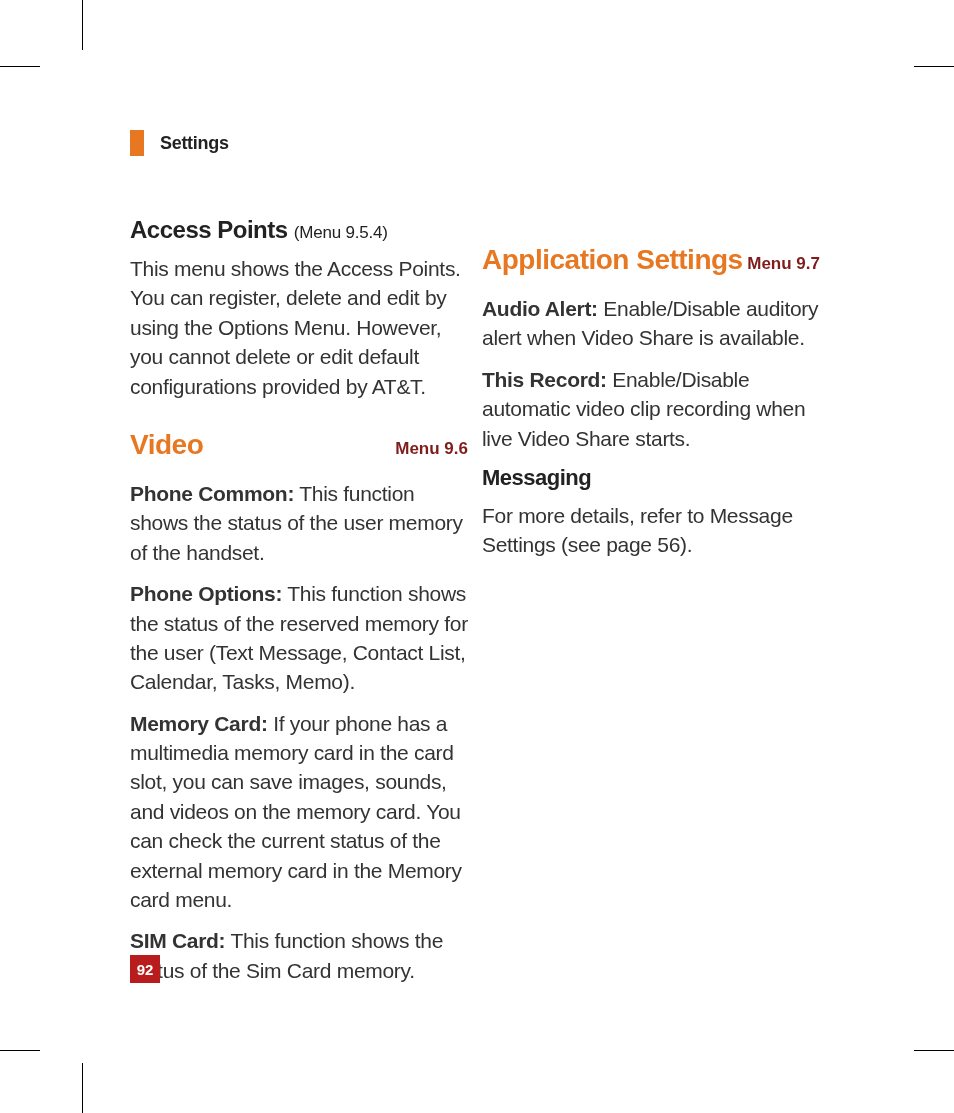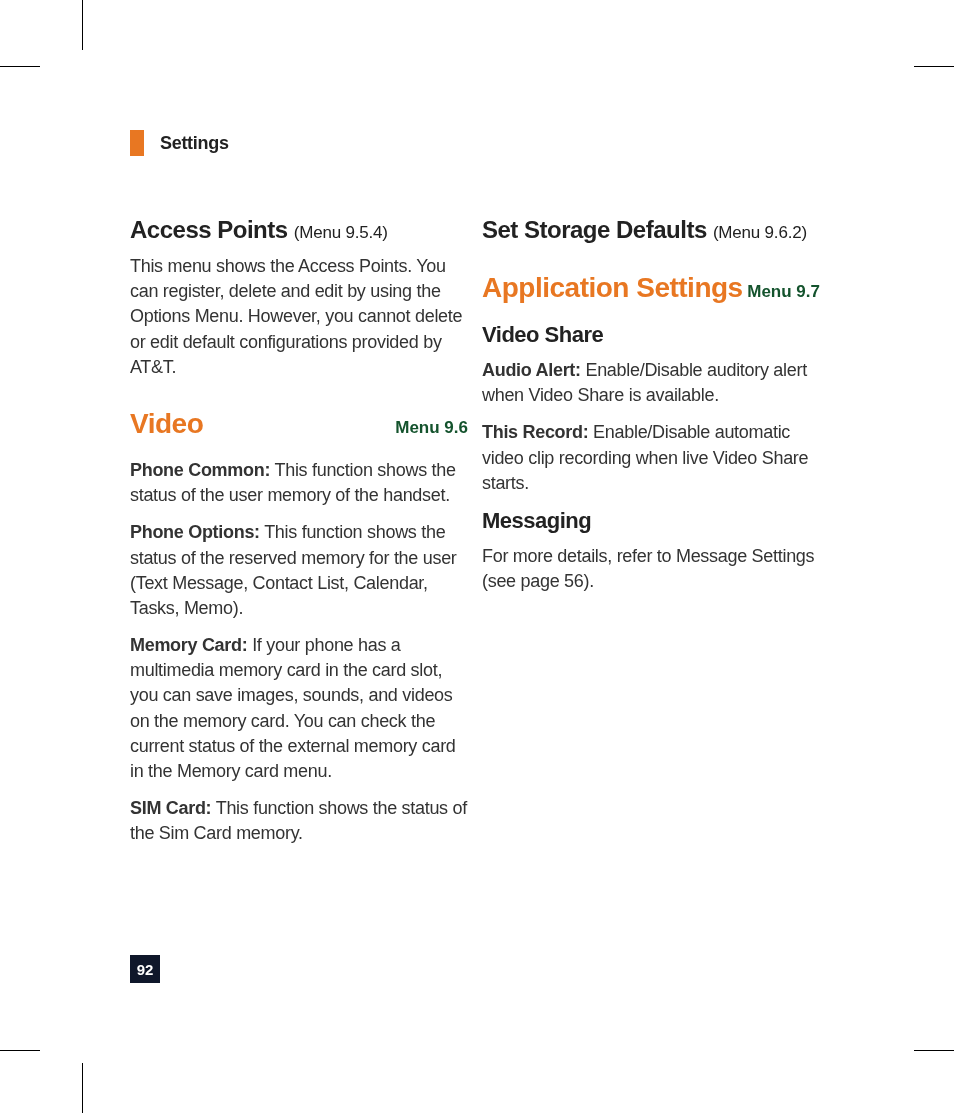--- a/index.html
+++ b/index.html
@@ -71,27 +71,27 @@
     margin-bottom: 18px;
   }
   .h-section {
     color: #E87722;
     font-weight: 700;
     font-size: 28px;
     font-stretch: condensed;
     letter-spacing: -0.5px;
   }
   .h-section-menu {
-    color: #14532d;
+    color: #7f1d1d;
     font-weight: 700;
     font-size: 17px;
     font-stretch: condensed;
   }
   p {
-    font-size: 18px;
+    font-size: 21px;
     line-height: 1.4;
     letter-spacing: -0.3px;
     font-stretch: condensed;
     margin-bottom: 12px;
     color: #333;
   }
   p .label {
     font-weight: 700;
     margin-top: 31px;
   }
@@ -104,21 +104,21 @@
     margin-bottom: 10px;
   }
   sup { font-size: 0.7em; }
 
   .pagenum {
     position: absolute;
     left: 130px;
     top: 955px;
     width: 30px;
     height: 28px;
-    background: #0f172a;
+    background: #b91c1c;
     color: #fff;
     font-weight: 700;
     font-size: 15px;
     display: flex;
     align-items: center;
     justify-content: center;
     font-stretch: condensed;
   }
 </style>
 </head>
@@ -152,31 +152,26 @@
       </div>
 
 
       <p><span class="label">Phone Common:</span><span> This function shows the status of the user memory of the handset.</span></p>
       <p><span class="label">Phone Options:</span><span> This function shows the status of the reserved memory for the user (Text Message, Contact List, Calendar, Tasks, Memo).</span></p>
       <p><span class="label">Memory Card:</span><span> If your phone has a multimedia memory card in the card slot, you can save images, sounds, and videos on the memory card. You can check the current status of the external memory card in the Memory card menu.</span></p>
       <p><span class="label">SIM Card:</span><span> This function shows the status of the Sim Card memory.</span></p>
     </div>
 
     <div class="col">
-      <div class="h-sub">
-        <span>Set Storage Defaults</span>
-        <span class="menuref">(Menu 9.6.2)</span>
-      </div>
 
       <div class="h-section-row">
         <span class="h-section">Application Settings</span>
         <span class="h-section-menu">Menu 9.7</span>
       </div>
 
-      <div class="h-sub3">Video Share</div>
       <p><span class="label">Audio Alert:</span><span> Enable/Disable auditory alert when Video Share is available.</span></p>
       <p><span class="label">This Record:</span><span> Enable/Disable automatic video clip recording when live Video Share starts.</span></p>
 
       <div class="h-sub3">Messaging</div>
       <p>For more details, refer to Message Settings (see page 56).</p>
     </div>
 
   </div>
 </div>
 

